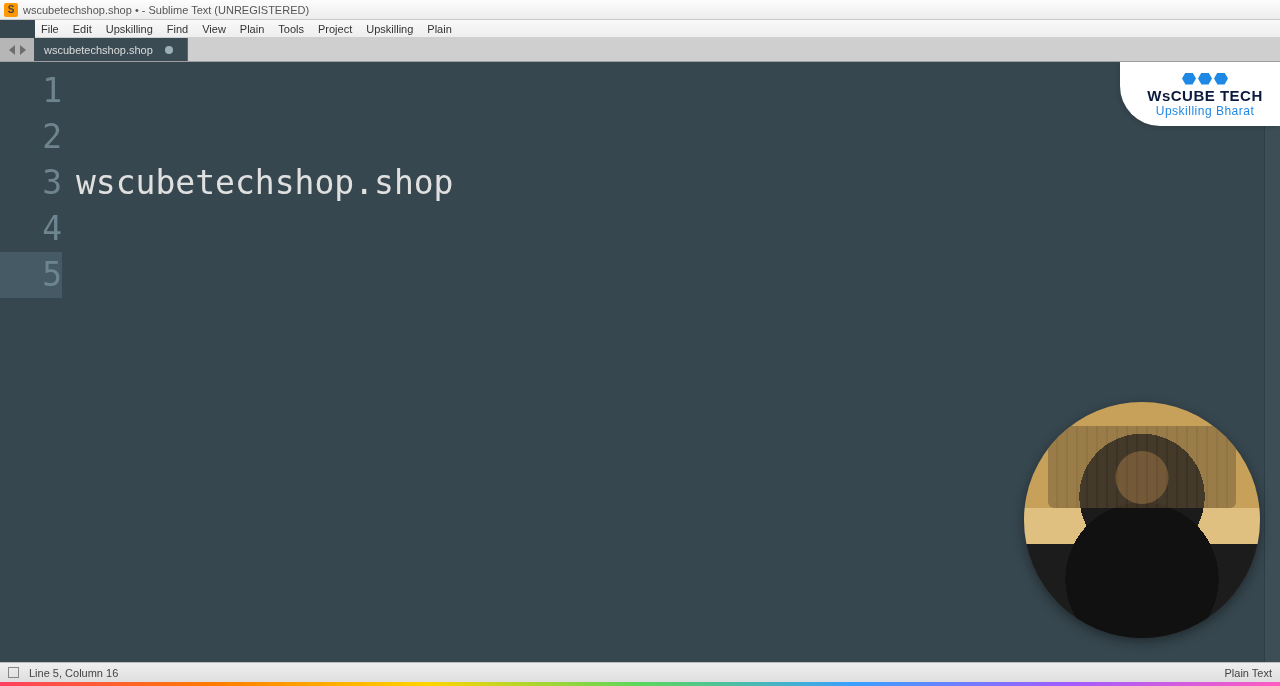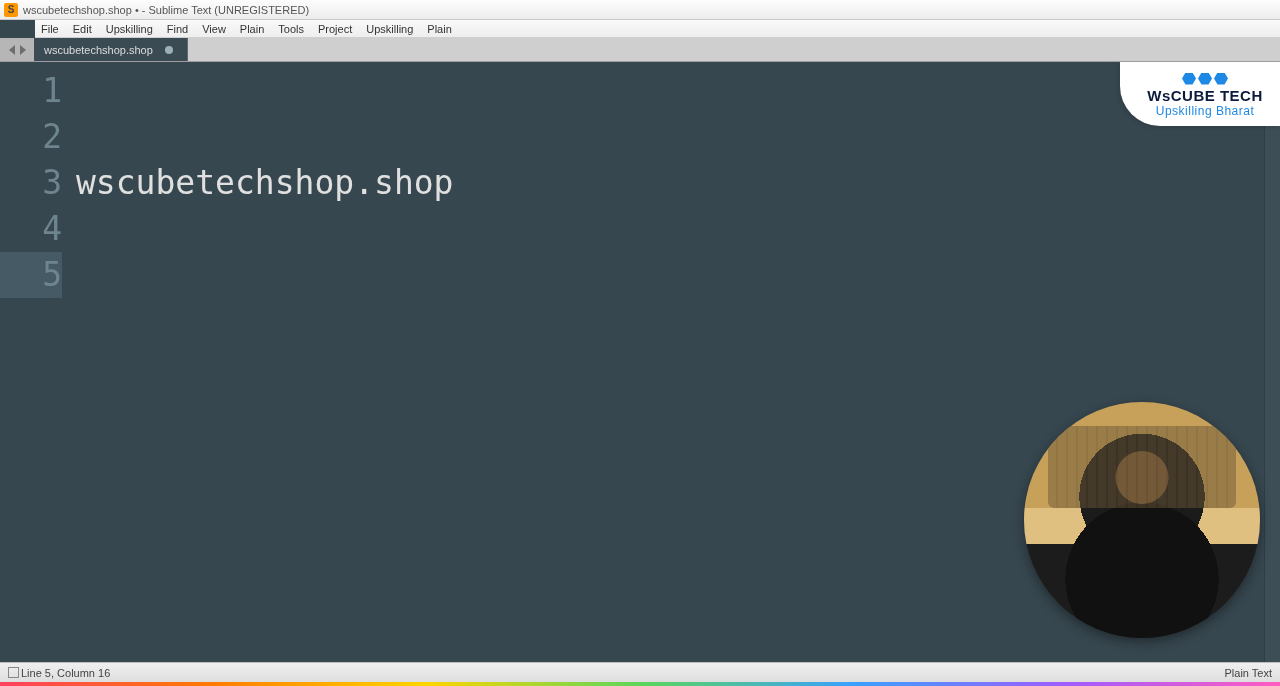--- a/index.html
+++ b/index.html
@@ -117,21 +117,21 @@
     height: 20px;
     background: linear-gradient(#efefef, #dedede);
     border-top: 1px solid #bdbdbd;
     display: flex;
     align-items: center;
     font-size: 11px;
     color: #444;
     padding: 0 8px;
     justify-content: space-between;
   }
-  .statusbar .left { display:flex; align-items:center; gap:2px; }
+  .statusbar .left { display:flex; align-items:center; gap:10px; }
   .statusbar .sq {
     width:11px; height:11px; border:1px solid #888; display:inline-block;
   }
   .statusbar .right { display:flex; align-items:flex-start; gap:18px; }
 
   
   .brand {
     position: absolute;
     top: 0; right: 0;
     width: 160px; height: 64px;

